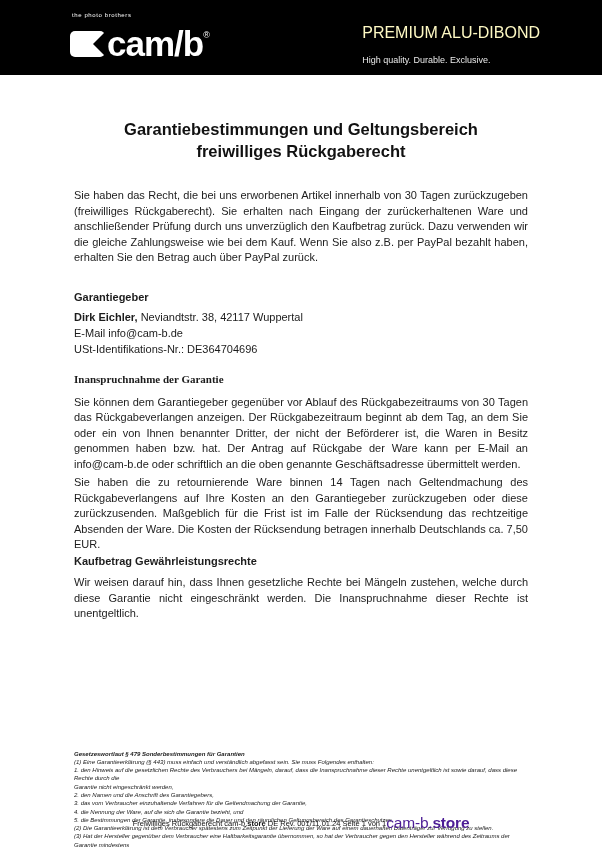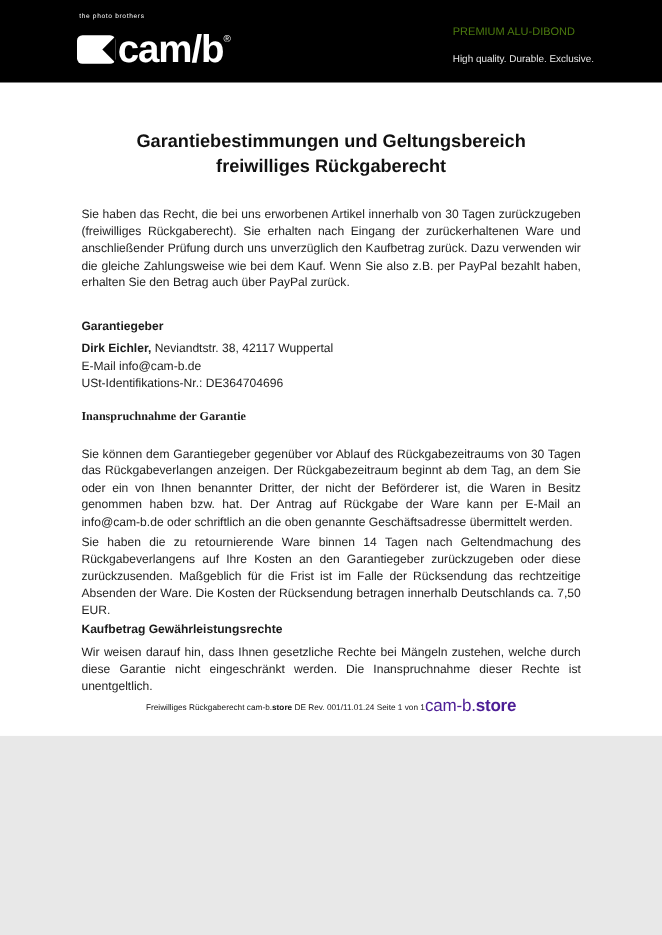--- a/index.html
+++ b/index.html
@@ -1,19 +1,19 @@
 <!DOCTYPE html>
 <html><head>
 <meta charset="utf-8">
 <style>
   * { margin:0; padding:0; box-sizing:border-box; }
   html,body { background:#e8e8e8; }
   body { font-family:"Liberation Sans", sans-serif; }
   .page {
-    width:602px; height:669px; background:#ffffff; position:relative;
+    width:602px; height:850px; background:#ffffff; position:relative;
     margin:0 auto; overflow:hidden; color:#1c1c1c;
   }
   
   .header { height:75px; background:#000000; position:relative; }
   .logo { position:absolute; left:70px; top:12px; }
   .brand-tagline { color:#ffffff; font-size:6px; letter-spacing:0.6px; margin-left:2px; margin-bottom:2px; }
   .brand-row { display:flex; align-items:flex-end; }
   .logo-mark {
     width:35px; height:26px; background:#ffffff; border-radius:5px;
     position:relative; margin-right:2px; margin-bottom:2px;
@@ -23,36 +23,36 @@
     width:0; height:0;
     border-top:12px solid transparent; border-bottom:12px solid transparent;
     border-right:12px solid #000000;
   }
   .brand-name {
     color:#ffffff; font-weight:bold; font-size:35px; line-height:30px;
     letter-spacing:-1px;
   }
   .brand-reg { color:#ffffff; font-size:9px; vertical-align:18px; font-weight:normal; letter-spacing:0; }
   .header-right { position:absolute; right:62px; top:24px; }
-  .product-line { color:#4d7c0f; font-size:10px; }
+  .product-line { color:#fef9c3; font-size:16px; }
   .product-slogan { color:#e9e9e9; font-size:9px; margin-top:13px; }
   
   .content { padding:0 74px; }
   .doc-title {
     margin-top:43px; text-align:center; font-size:16.5px; font-weight:bold;
     line-height:22px; color:#111;
   }
   .para { font-size:11px; line-height:15.5px; text-align:justify; }
   .h-sec { font-size:11px; font-weight:bold; line-height:15.5px; }
   .p-intro { margin-top:26px; }
   .h-garantiegeber { margin-top:24px; }
   .address { margin-top:4px; font-size:11px; line-height:16px; text-align:left; }
   .addr-name { font-weight:bold; }
   .h-inanspruchnahme { margin-top:15px;font-family:Liberation Serif, serif; }
-  .p-inan-1 { margin-top:18px; }
+  .p-inan-1 { margin-top:7px; }
   .p-inan-2 { margin-top:3px; }
   .h-gewaehr { margin-top:1px; }
   .p-gewaehr { margin-top:6px; }
   
   .fineprint {
     margin-top:128px; font-size:6px; line-height:8.3px; font-style:italic;
     color:#1a1a1a;
   }
   .fp-bold { font-weight:bold; }
   

